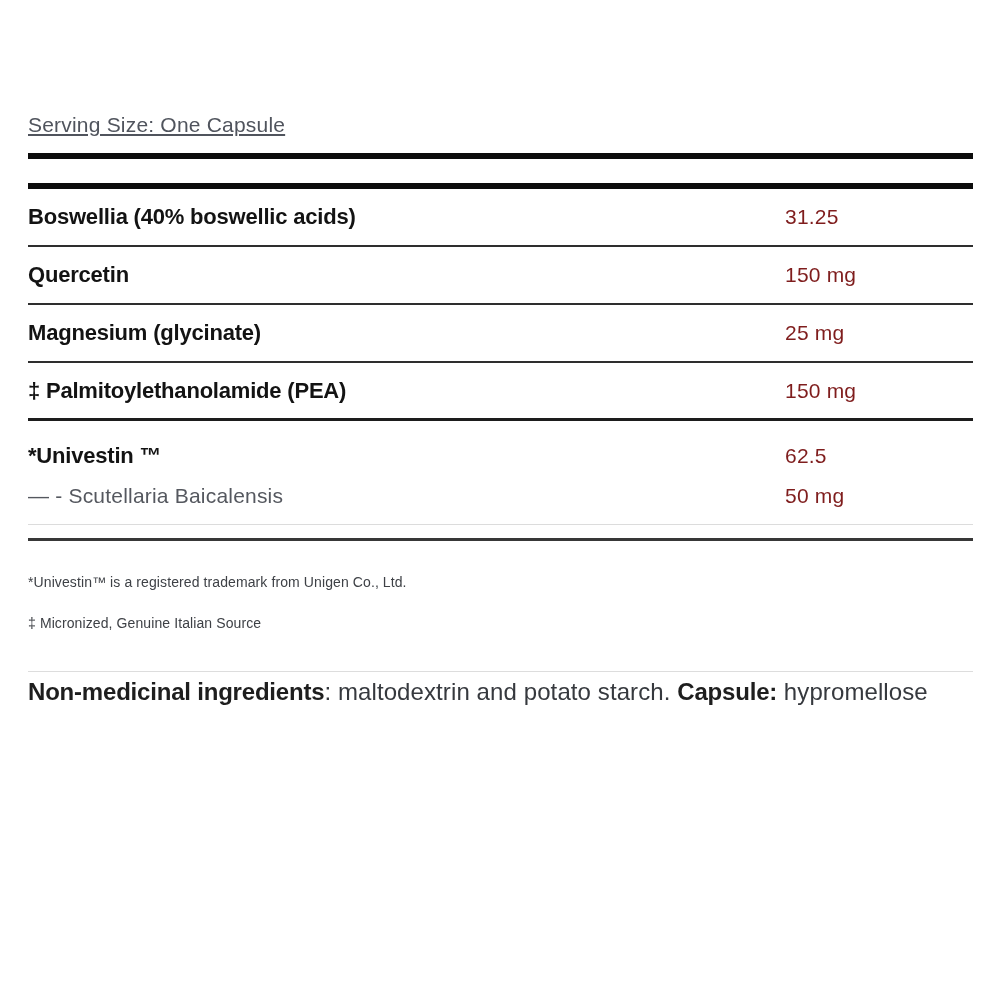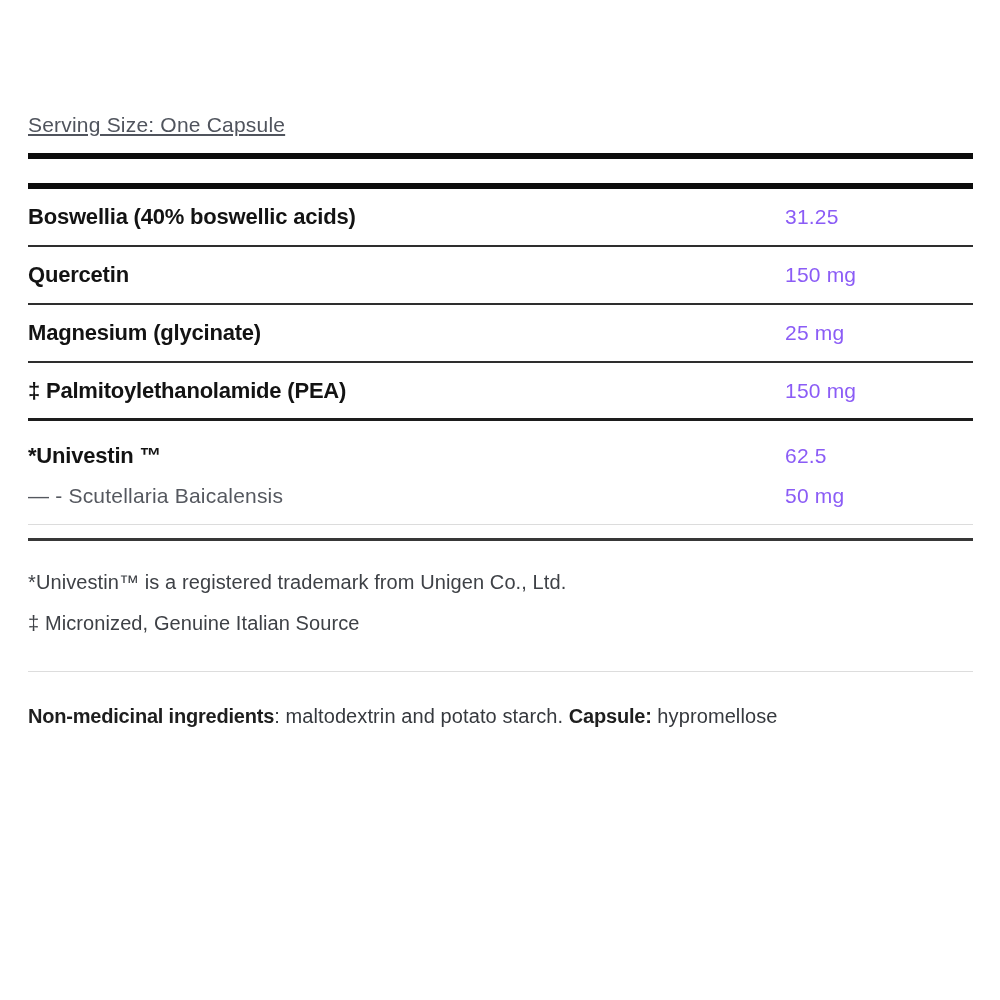--- a/index.html
+++ b/index.html
@@ -32,49 +32,49 @@
   .row .label {
     font-weight: bold;
     font-size: 22px;
     color: #131313;
     letter-spacing: -0.2px;
   }
   .row .value {
     margin-left: auto;
     width: 188px;
     font-size: 21px;
-    color: #8b5cf6;
+    color: #7f1d1d;
     letter-spacing: 0.2px;
   }
   .row.thickline { border-bottom-width: 3px; border-bottom-color: #1d1d1d; }
   .row.noline { border-bottom: none; height: 46px; padding-top: 23px; }
   .row.sub { border-bottom: 1px solid #dcdcdc; height: 58px; }
   .row.sub .label {
     font-weight: normal;
     font-size: 21px;
     color: #55585f;
     letter-spacing: 0.2px;
   }
 
   .section-end { height: 3px; background: #383838; margin-top: 13px; }
 
   .footnote {
-    font-size: 20px;
+    font-size: 14px;
     line-height: 23px;
     color: #3e4146;
     letter-spacing: 0.1px;
   }
   .fn1 { margin-top: 30px; }
   .fn2 { margin-top: 18px; }
 
   .lightline { height: 1px; background: #dddddd; margin-top: 36px; }
 
   .footer {
-    margin-top: 32px;
-    font-size: 20px;
+    margin-top: 8px;
+    font-size: 24px;
     line-height: 24px;
     color: #36393e;
     letter-spacing: 0.1px;
   }
   .footer .b {
     font-weight: bold;
     color: #1e1e1e;
     letter-spacing: -0.2px;
   }
 </style>

